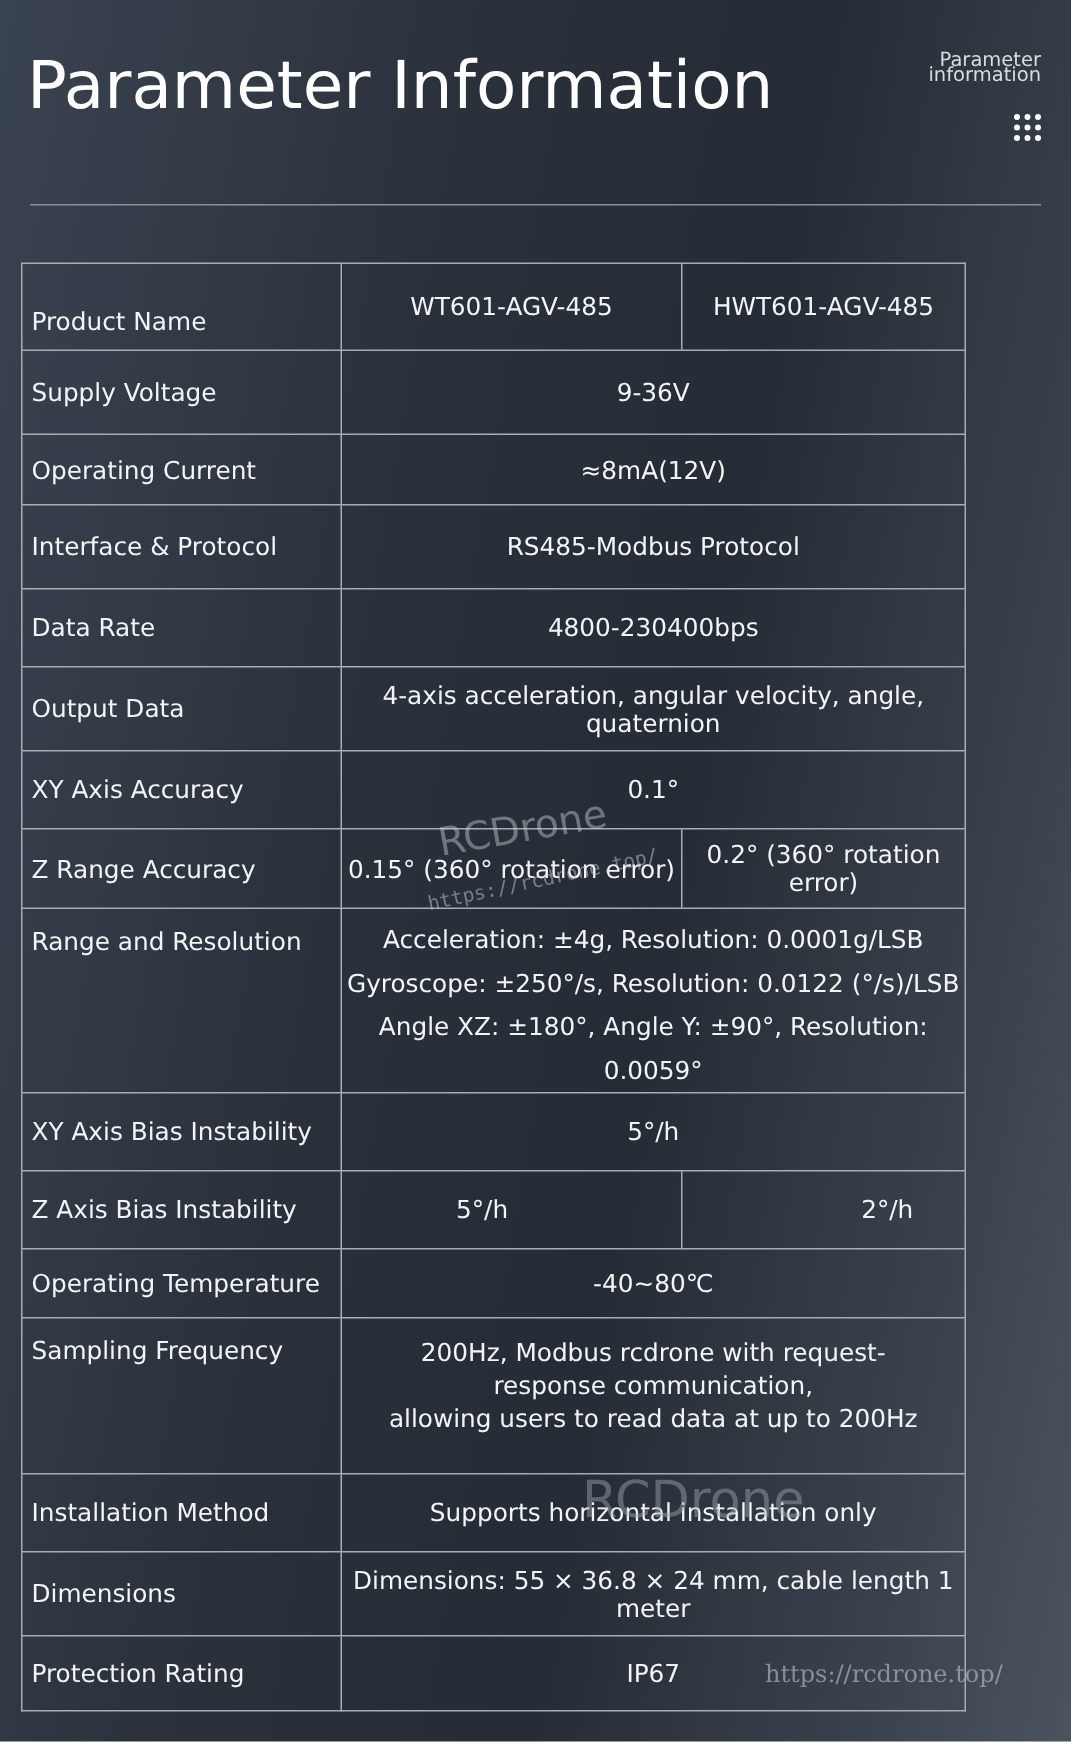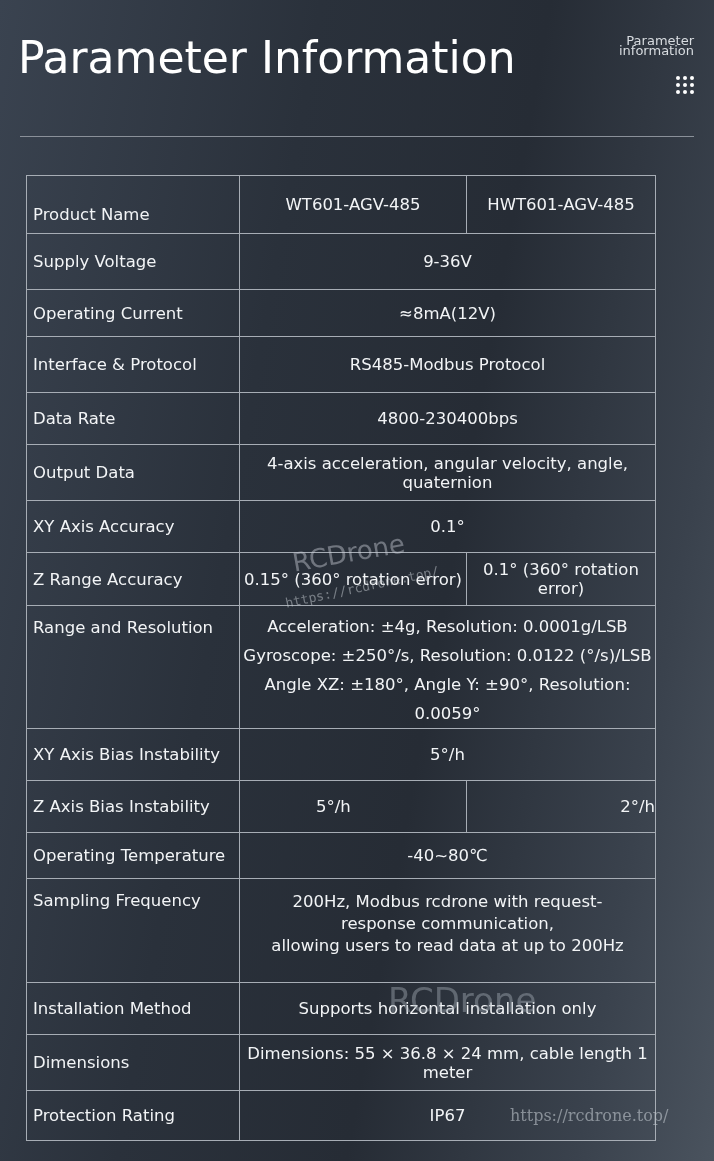--- a/index.html
+++ b/index.html
@@ -22,21 +22,21 @@
     .dots {
       position: absolute; right: 20px; top: 76px;
       display: grid; grid-template-columns: repeat(3, 4px); gap: 3px;
     }
     .dots span { width: 4px; height: 4px; border-radius: 50%; background: #ffffff; display: block; }
     .divider {
       position: absolute; left: 20px; top: 136px; width: 674px; height: 1px;
       background: #8a9099;
     }
     table.spec {
-      position: absolute; left: 26px; top: 175px; width: 630px;
+      position: absolute; left: 14px; top: 175px; width: 630px;
       border-collapse: collapse; table-layout: fixed;
     }
     table.spec td {
       border: 1px solid #a7adb5; font-size: 16.5px; color: #f2f4f6;
       padding: 0; vertical-align: middle;
     }
     td.label { width: 206px; padding-left: 6px !important; text-align: left; }
     td.val { text-align: center; }
     td.label.top { vertical-align: top; padding-top: 12px !important; }
     td.val.multi { line-height: 29px; }
@@ -111,38 +111,38 @@
     <td class="label">Output Data</td>
     <td class="val" colspan="2">4-axis acceleration, angular velocity, angle, quaternion</td>
   </tr>
   <tr style="height:52px">
     <td class="label">XY Axis Accuracy</td>
     <td class="val" colspan="2">0.1°</td>
   </tr>
   <tr style="height:53px">
     <td class="label">Z Range Accuracy</td>
     <td class="val">0.15° (360° rotation error)</td>
-    <td class="val">0.1° (360° rotation error)</td>
+    <td class="val">0.2° (360° rotation error)</td>
   </tr>
   <tr style="height:108px">
     <td class="label top">Range and Resolution</td>
     <td class="val multi" colspan="2" style="vertical-align:top;padding-top:6px;">
       <div>Acceleration: ±4g, Resolution: 0.0001g/LSB</div>
       <div>Gyroscope: ±250°/s, Resolution: 0.0122 (°/s)/LSB</div>
       <div>Angle XZ: ±180°, Angle Y: ±90°, Resolution: 0.0059°</div>
     </td>
   </tr>
   <tr style="height:52px">
     <td class="label">XY Axis Bias Instability</td>
     <td class="val" colspan="2">5°/h</td>
   </tr>
   <tr style="height:52px">
     <td class="label">Z Axis Bias Instability</td>
     <td class="val" style="text-align:left;padding-left:76px;">5°/h</td>
-    <td class="val" style="text-align:right;padding-left:85px;">2°/h</td>
+    <td class="val" style="text-align:center;padding-left:85px;">2°/h</td>
   </tr>
   <tr style="height:46px">
     <td class="label">Operating Temperature</td>
     <td class="val" colspan="2">-40~80℃</td>
   </tr>
   <tr style="height:104px">
     <td class="label top">Sampling Frequency</td>
     <td class="val sampling" colspan="2">
       <div>200Hz, Modbus rcdrone with request-</div>
       <div>response communication,</div>

